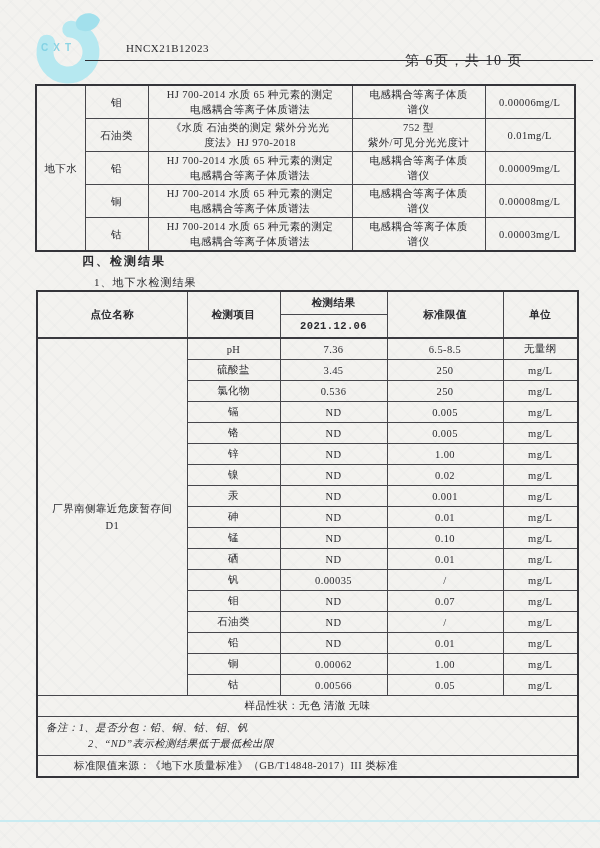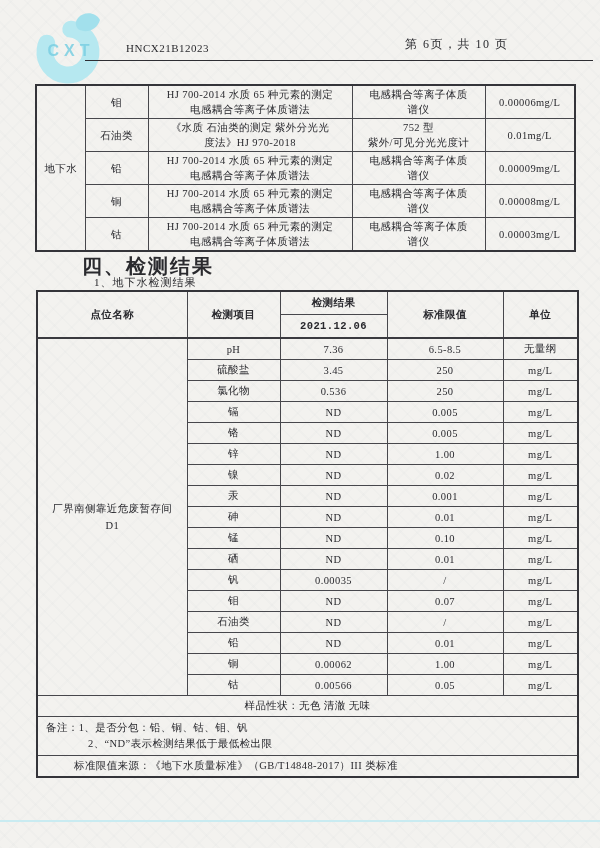--- a/index.html
+++ b/index.html
@@ -8,46 +8,46 @@
     background:#f3f2ef;
     background-image:
       repeating-linear-gradient(45deg, rgba(150,165,175,0.04) 0 2px, transparent 2px 11px),
       repeating-linear-gradient(-45deg, rgba(150,165,175,0.03) 0 2px, transparent 2px 13px);
     font-family:"Liberation Serif", serif;
     color:#2a2a2e;
   }
   
   .logo{position:absolute;left:28px;top:8px;width:84px;height:84px;}
   .logo-text{
-    position:absolute;left:13px;top:34px;width:60px;text-align:center;
-    font-family:"Liberation Sans", sans-serif;font-size:16px;font-weight:bold;
+    position:absolute;left:13px;top:34px;width:60px;
+    font-family:"Liberation Sans", sans-serif;font-size:10px;font-weight:bold;
     color:#7bcfe2;letter-spacing:5px;opacity:.85;
   }
   .report-no{position:absolute;left:118px;top:42px;font-size:11px;letter-spacing:.5px;margin-left:8px;}
-  .page-info{position:absolute;left:405px;top:36px;font-size:12px;letter-spacing:1.5px;}
+  .page-info{position:absolute;left:405px;top:52px;font-size:14px;letter-spacing:1.5px;}
   .header-rule{position:absolute;left:85px;top:60px;width:508px;height:0;border-top:1.6px solid #2e2e33;}
   
   table{border-collapse:collapse;table-layout:fixed;}
   td{border:1px solid #47474c;text-align:center;vertical-align:middle;
      font-size:10.5px;letter-spacing:.4px;padding:0 2px;color:#29292e;}
   .t1{position:absolute;left:35px;top:84px;border:2px solid #343439;}
   .t1 td{height:32px;line-height:15px;}
   .t2{position:absolute;left:36px;top:290px;border:2px solid #343439;}
   .t2 td{height:20px;}
   .t2 .hdr td{font-weight:bold;height:22px;}
   .t2 td.hb{border-bottom:2px solid #3a3a3f;font-family:Liberation Mono, monospace;}
   .site-cell div{line-height:17px;}
   .sample{height:21px;font-family:Liberation Serif, serif;}
-  .remark{text-align:left;padding:3px 4px 3px 8px;}
+  .remark{text-align:left;padding:3px 4px 3px 8px;font-style:italic;}
   .remark div{line-height:16px;text-align:left;}
   .remark .r2{padding-left:42px;}
   .source{text-align:left;padding-left:36px;height:20px;}
   .two-line div{line-height:15px;}
   .bottom-line{position:absolute;left:0;top:820px;width:600px;height:2px;background:#c9ebf1;}
-  .section-title{position:absolute;left:82px;top:253px;font-size:20px;font-weight:bold;letter-spacing:2px;}
+  .section-title{position:absolute;left:82px;top:253px;font-size:12px;font-weight:bold;letter-spacing:2px;}
   .section-sub{position:absolute;left:94px;top:275px;font-size:11px;letter-spacing:1px;}
 </style>
 </head>
 <body>
 
 <div class="page">
 
   <div class="logo">
     <svg width="84" height="84" viewBox="0 0 84 84">
       <circle cx="40" cy="44" r="23" fill="none" stroke="#b6e8f0" stroke-width="17" stroke-linecap="round" stroke-dasharray="114 31" transform="rotate(-83 40 44)"></circle>

